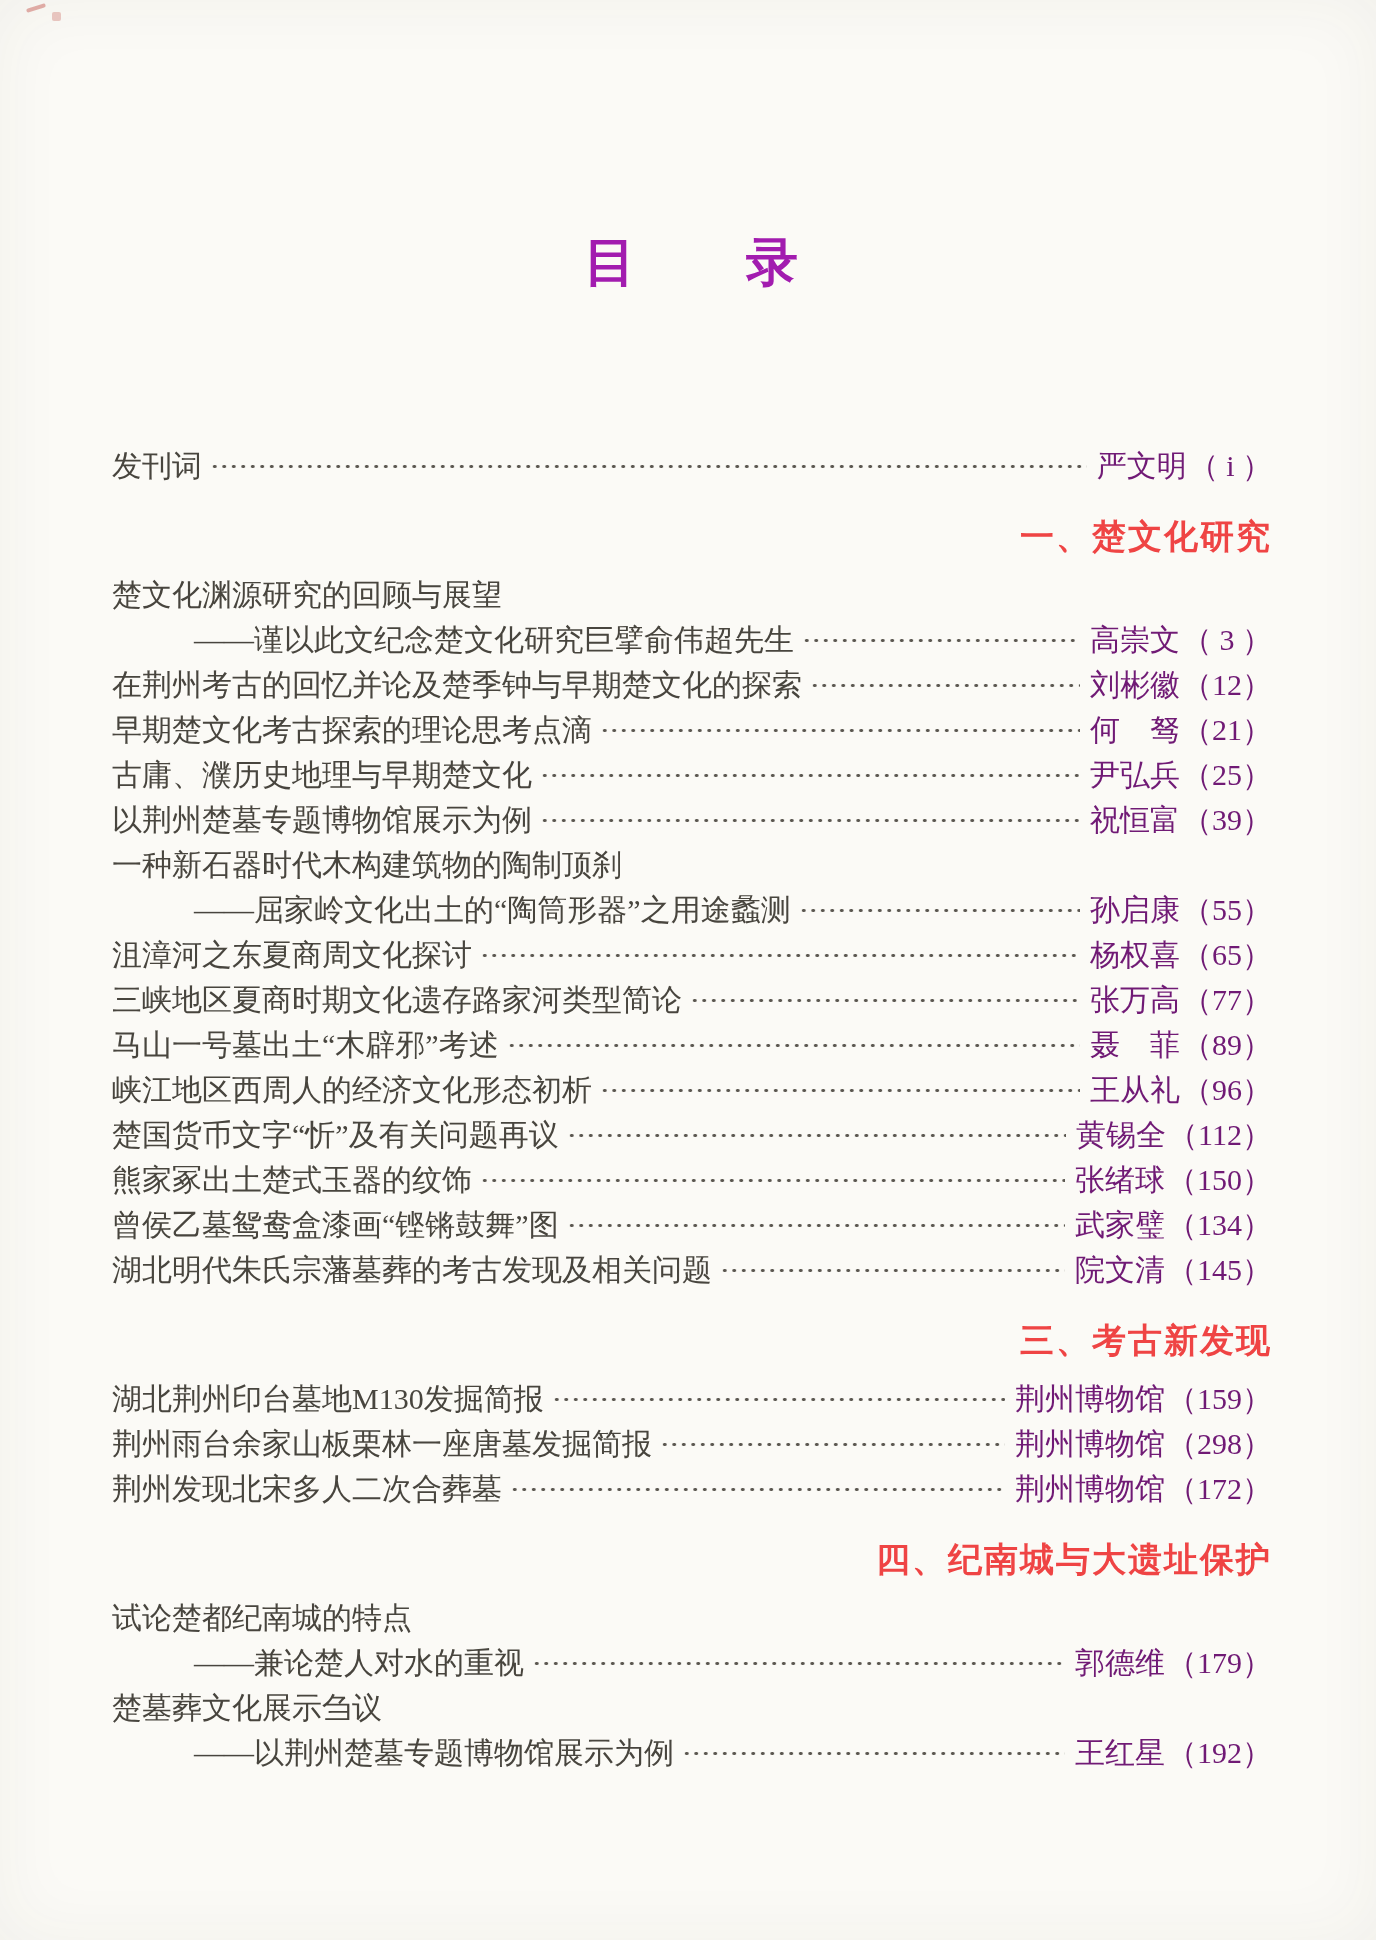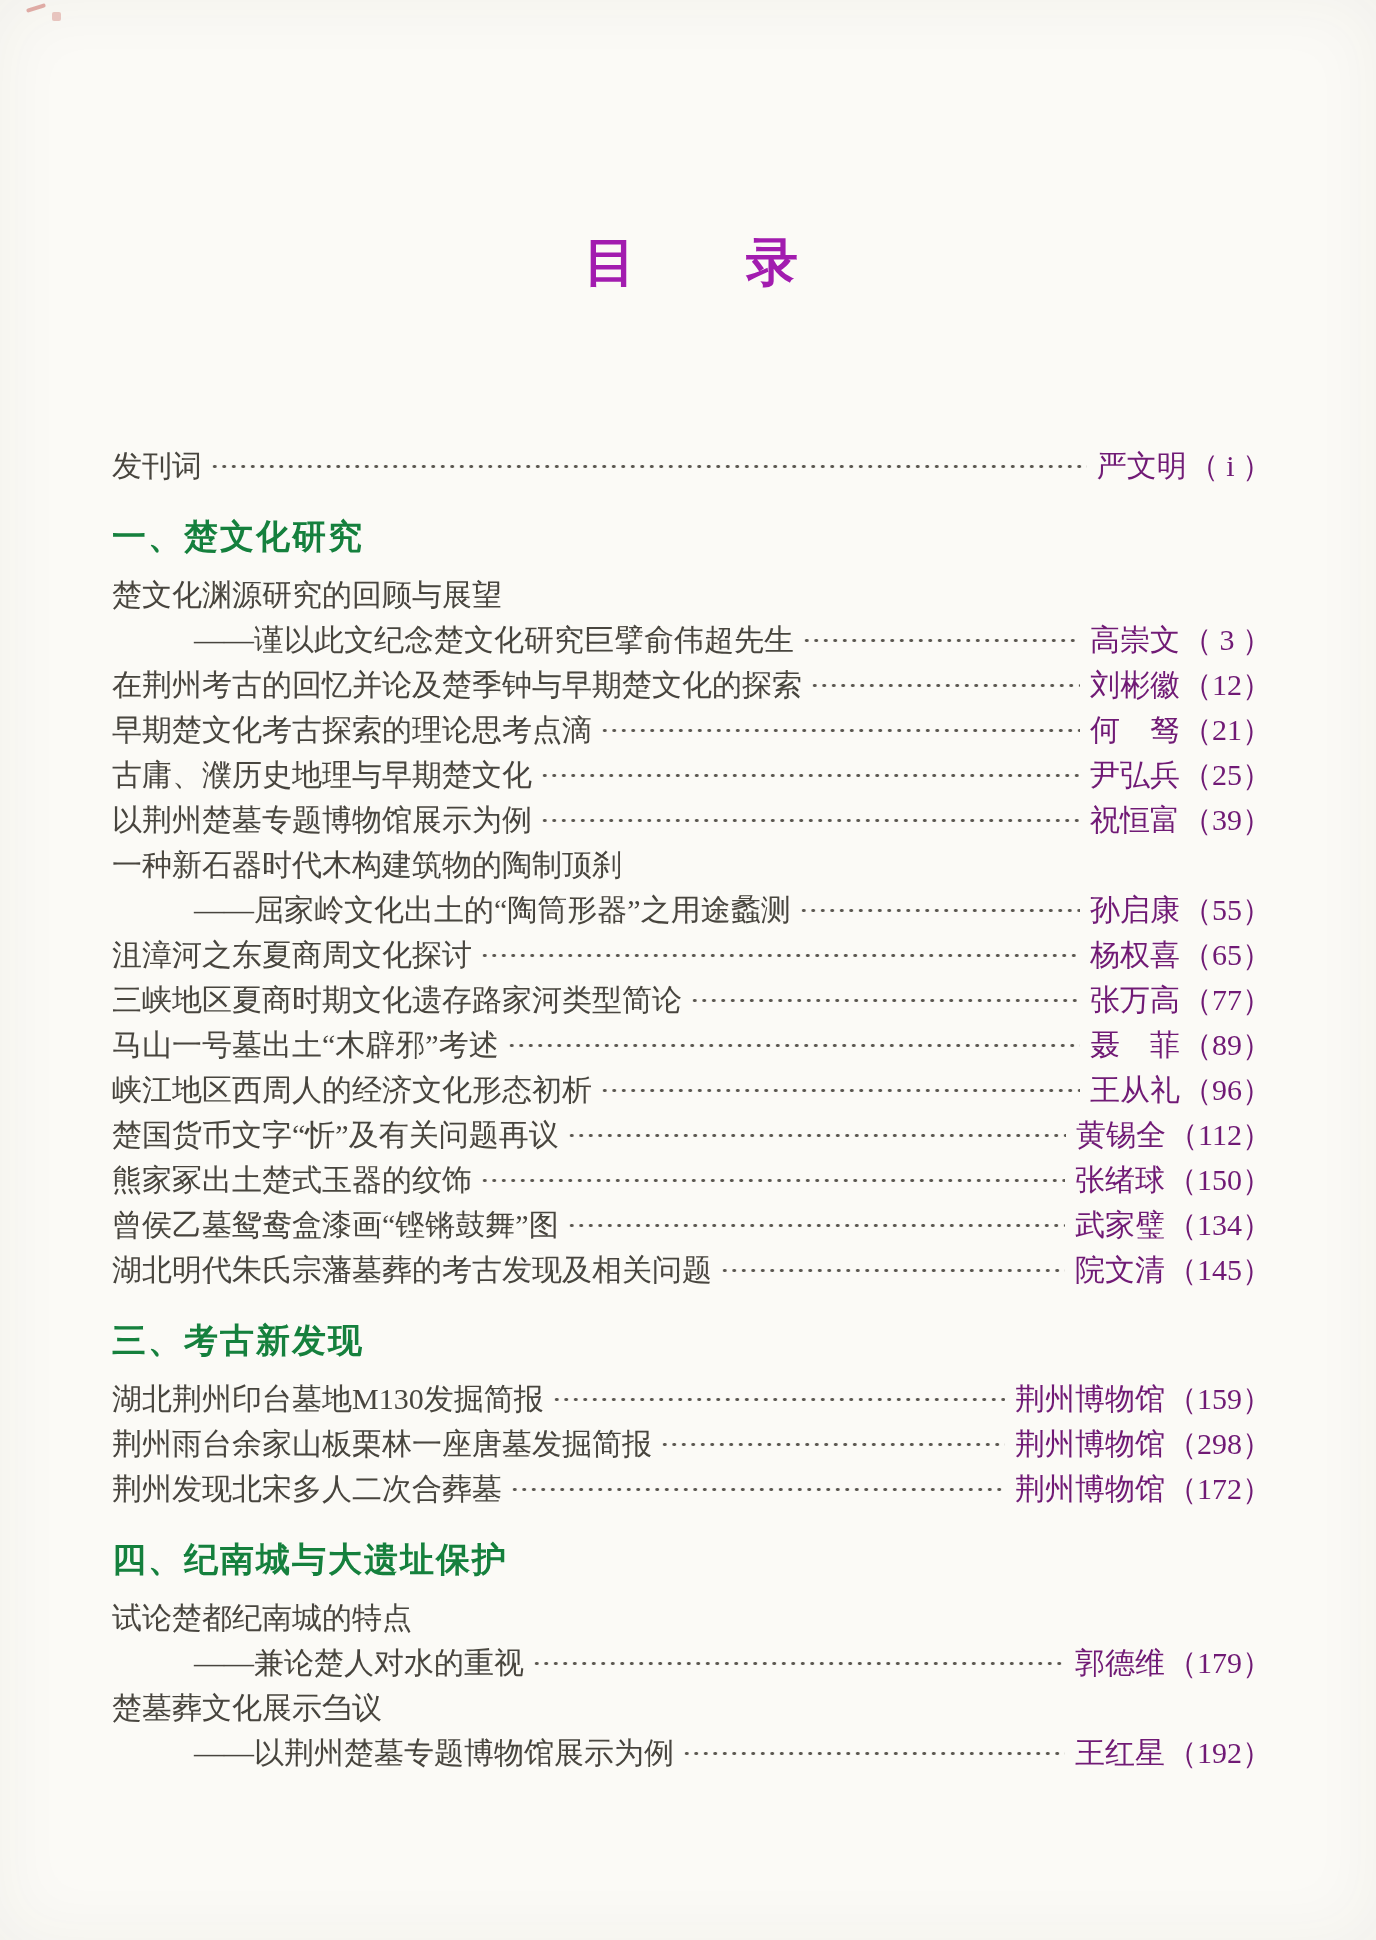--- a/index.html
+++ b/index.html
@@ -52,26 +52,26 @@
     background-size: 9.5px 45px;
     background-repeat: repeat-x;
     background-position: left center;
   }
   .credit { flex: 0 0 auto; text-align: right; color: #701a75; }
   .credit .pg { margin-left: 2px; }
   .section-heading {
     height: 50px;
     line-height: 50px;
     margin: 22px 0 12px;
-    text-align: left;
+    text-align: right;
     font-family: "Liberation Sans", "DejaVu Sans", sans-serif;
     font-weight: 700;
     font-size: 34px;
     letter-spacing: 2px;
-    color: #15803d;
+    color: #ef4444;
   }
 </style>
 </head>
 <body>
 
 <div class="page">
 
   <div class="scan-artifact a1"></div>
   <div class="scan-artifact a2"></div>
 

